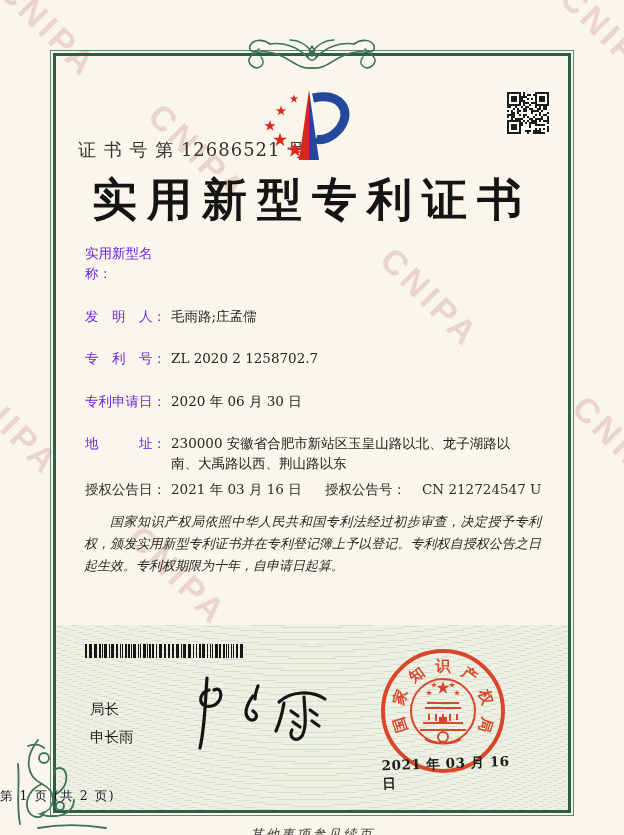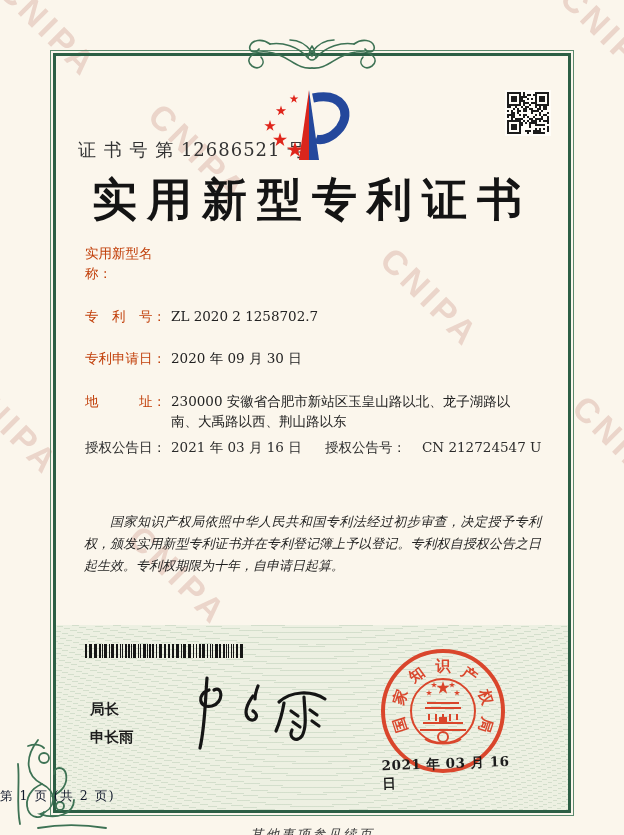--- a/index.html
+++ b/index.html
@@ -29,32 +29,32 @@
   .cert-no{position:absolute;left:78px;top:94px;font-size:18px;letter-spacing:1px;color:#333;z-index:4;margin-top:44px;}
   .logo{position:absolute;left:250px;top:84px;z-index:4;}
   .qr{position:absolute;left:505px;top:90px;width:46px;height:46px;z-index:4;line-height:0;}
   .title{
     position:absolute;left:0;top:170px;width:100%;text-align:center;z-index:4;
     font-size:45px;font-weight:bold;letter-spacing:10px;color:#141414;
   }
   
   .fields{position:absolute;left:85px;top:243px;width:458px;z-index:4;font-size:13.5px;}
   .frow{display:flex;margin-bottom:22.5px;line-height:20px;}
-  .flabel{flex:0 0 86px;color:#c2410c;}
+  .flabel{flex:0 0 86px;color:#6d28d9;}
   .fvalue{color:#222;}
   .frow-addr .fvalue{width:366px;}
   .frow-grant{display:flex;line-height:20px;align-items:flex-end;}
   .gl1{flex:0 0 86px;} .gv1{flex:0 0 154px;} .gl2{flex:0 0 97px;}
   
   .paras{position:absolute;left:84px;top:511px;width:457px;z-index:4;
     font-size:13px;line-height:21.8px;font-style:italic;text-align:justify;color:#1f1f1f;}
   .paras p{margin:0;text-indent:2em;}
   
   .barcode{position:absolute;left:85px;top:644px;z-index:4;line-height:0;}
-  .signer{position:absolute;left:90px;top:695px;z-index:4;font-size:14.5px;line-height:28px;color:#1d1d1d;font-weight:bold;}
+  .signer{position:absolute;left:90px;top:695px;z-index:4;font-size:14.5px;line-height:28px;color:#1d1d1d;}
   .signature{position:absolute;left:183px;top:670px;z-index:4;line-height:0;}
   .seal{position:absolute;left:381px;top:649px;width:124px;height:124px;z-index:5;opacity:.93;}
   .seal-ring{position:absolute;inset:0;border:4px solid #d93a1f;border-radius:50%;}
   .seal-ring-text span{
     position:absolute;left:50%;top:50%;width:18px;height:18px;margin:-9px 0 0 -9px;
     text-align:center;font-size:15px;font-weight:bold;color:#d93a1f;line-height:18px;
   }
   .seal-emblem{position:absolute;left:50%;top:50%;transform:translate(-50%,-50%);line-height:0;}
   .seal-date{
     position:absolute;left:382px;top:755px;width:130px;z-index:6;
@@ -377,26 +377,30 @@
       </g>
     </svg></div>
 
 <div class="title">实用新型专利证书</div>
 
 <div class="fields">
   <div class="frow">
     <span class="flabel">实用新型名称：</span>
   </div>
   <div class="frow">
+    <span class="flabel">发　明　人：</span>
+    <span class="fvalue">毛雨路;庄孟儒</span>
+  </div>
+  <div class="frow">
     <span class="flabel">专　利　号：</span>
     <span class="fvalue">ZL 2020 2 1258702.7</span>
   </div>
   <div class="frow">
     <span class="flabel">专利申请日：</span>
-    <span class="fvalue">2020 年 09 月 30 日</span>
+    <span class="fvalue">2020 年 06 月 30 日</span>
   </div>
   <div class="frow frow-addr" style="margin-bottom:6px;">
     <span class="flabel">地　　　址：</span>
     <span class="fvalue">230000 安徽省合肥市新站区玉皇山路以北、龙子湖路以南、大禹路以西、荆山路以东</span>
   </div>
   <div class="frow-grant">
     <span class="gl1">授权公告日：</span>
     <span class="gv1">2021 年 03 月 16 日</span>
     <span class="gl2">授权公告号：</span>
     <span>CN 212724547 U</span>

